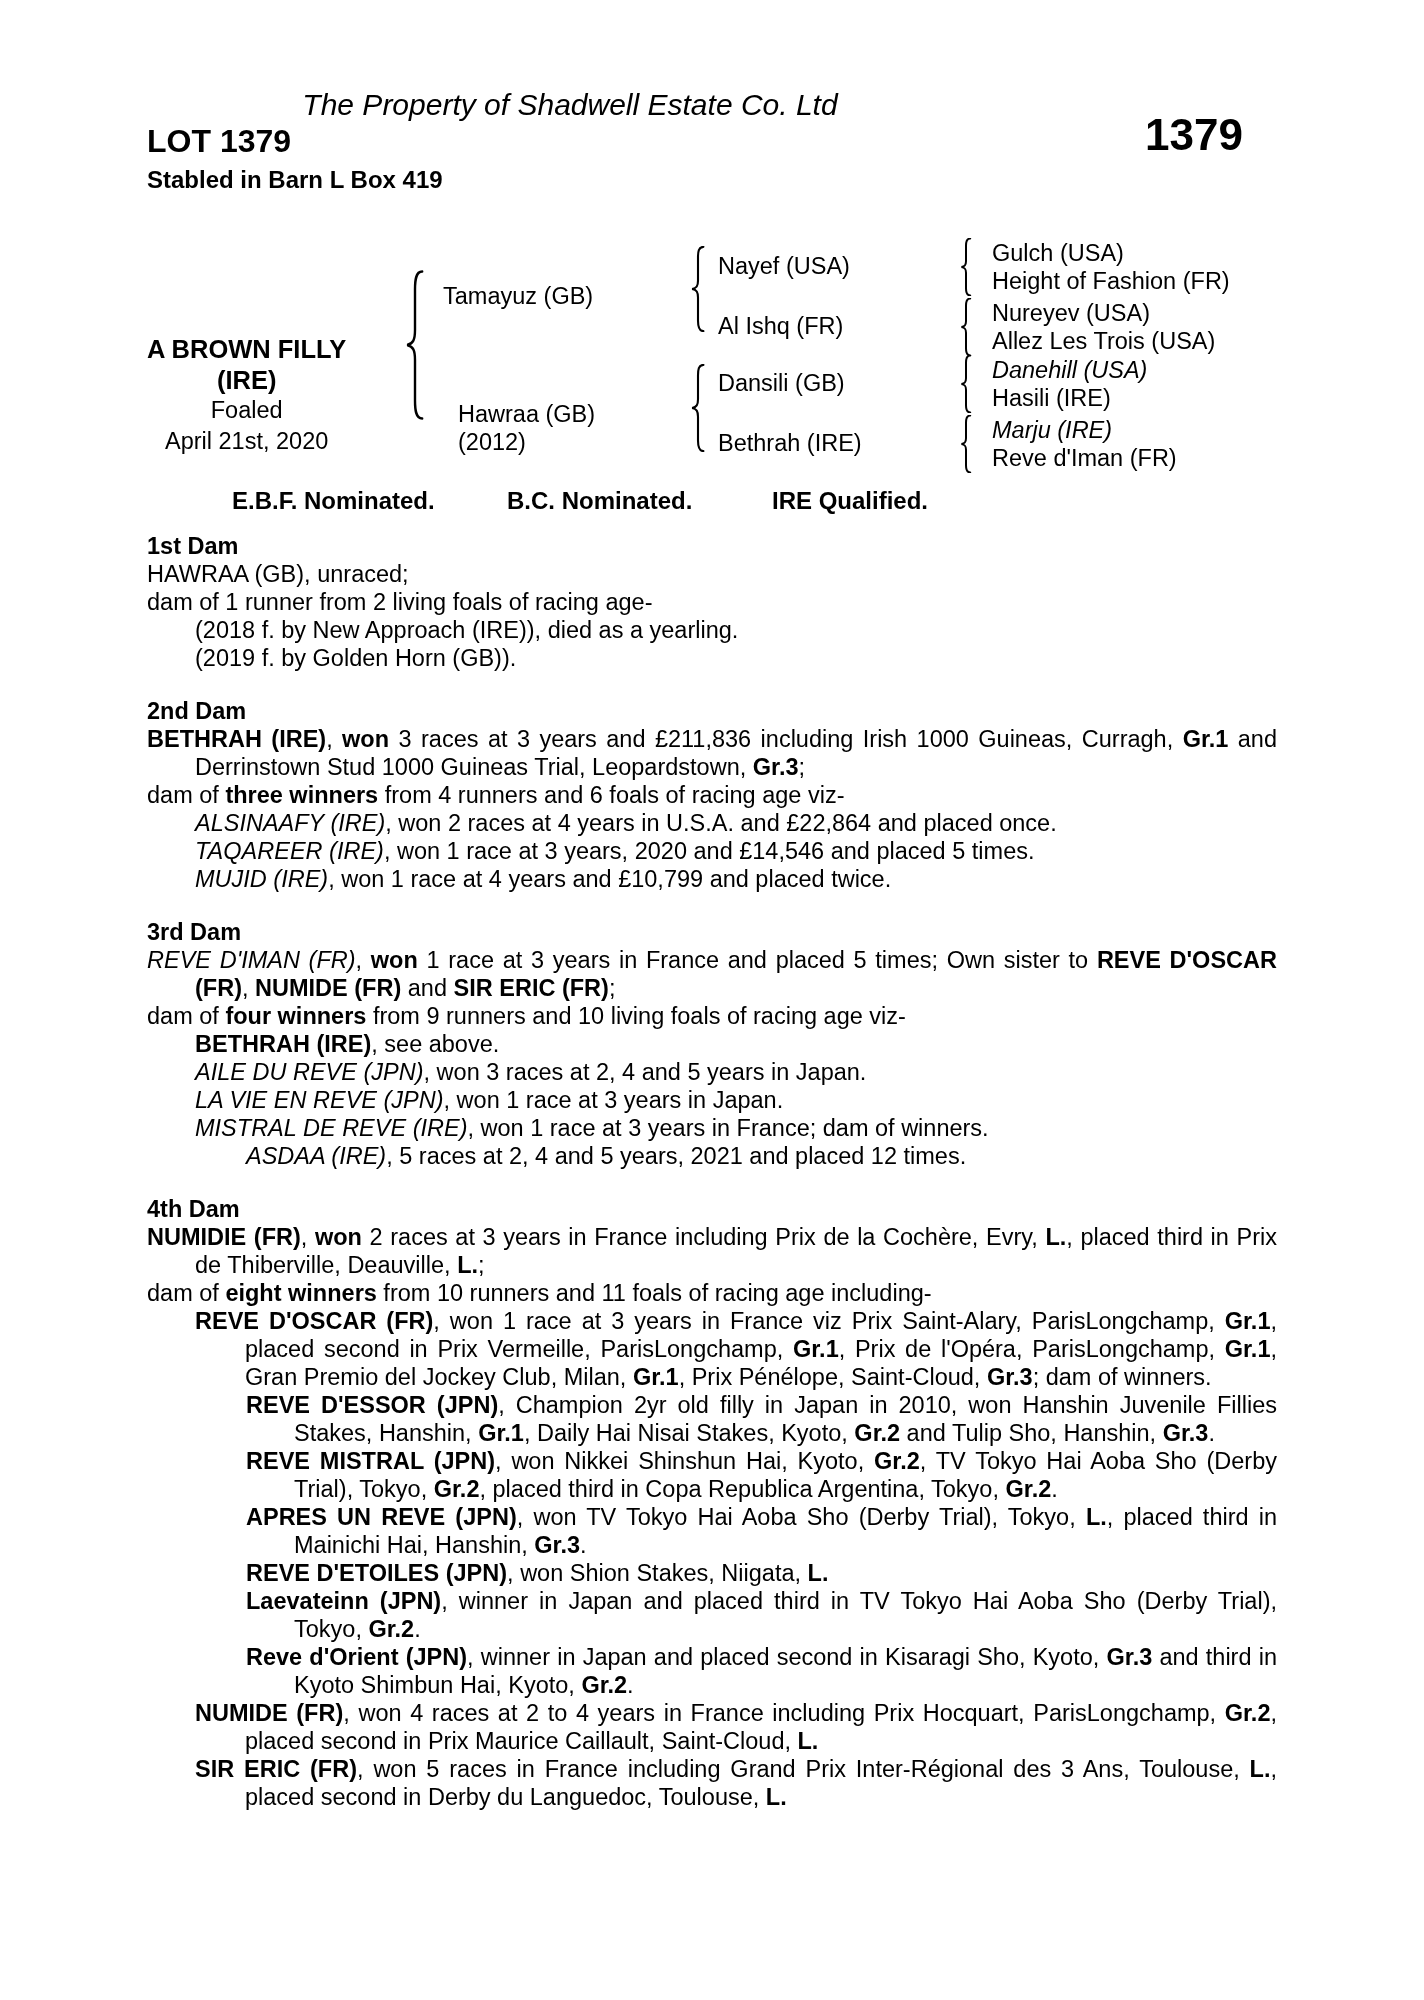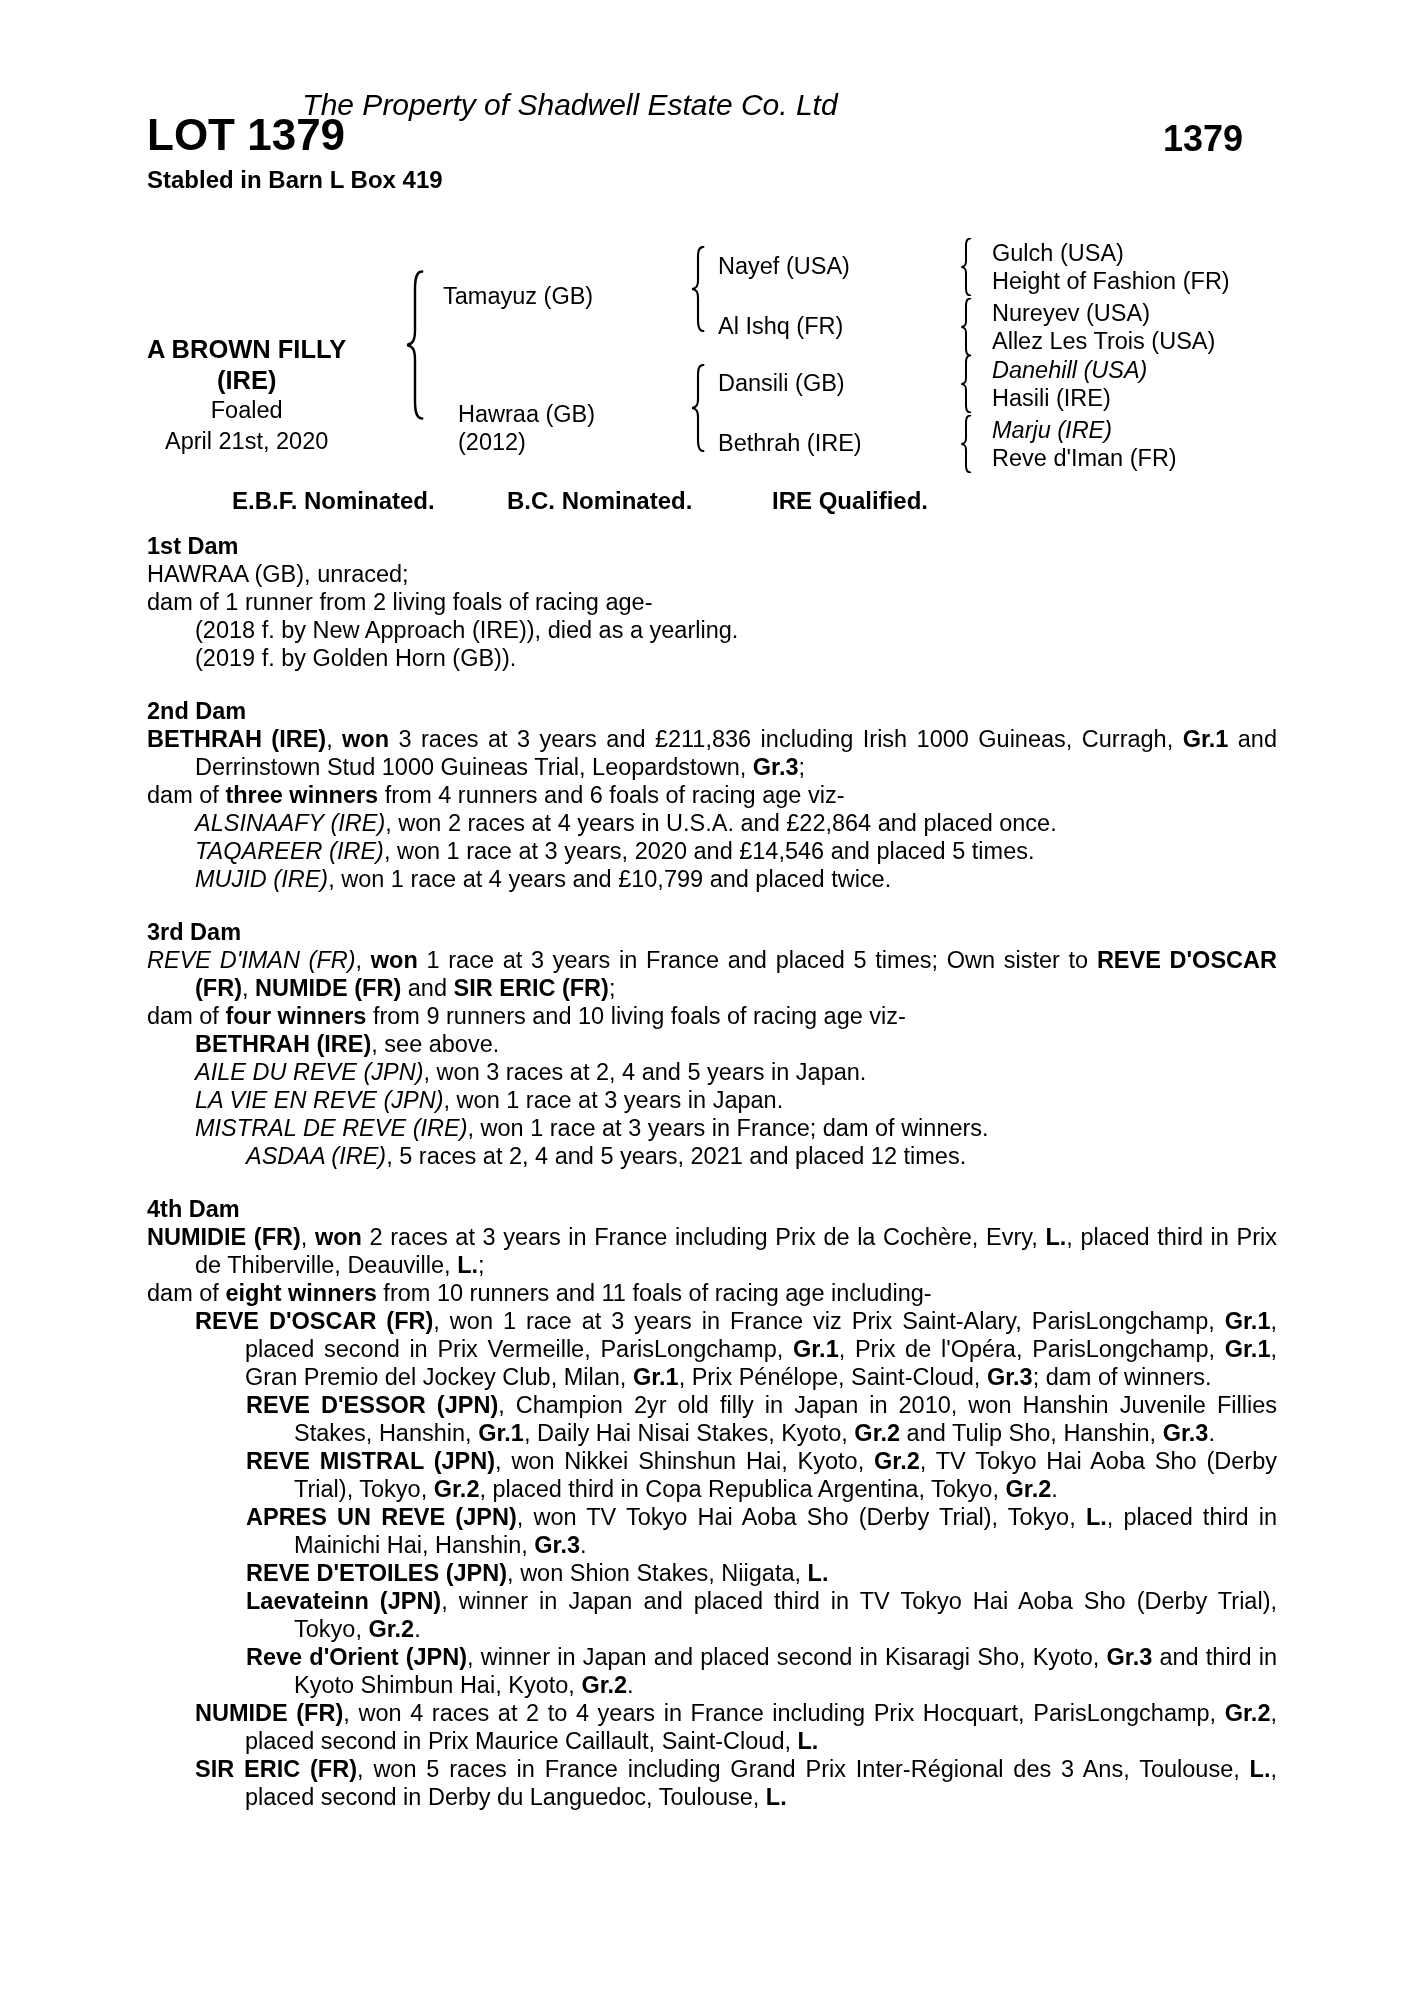--- a/index.html
+++ b/index.html
@@ -12,25 +12,25 @@
     font-family:"Liberation Sans","DejaVu Sans",sans-serif;
     overflow:hidden;
   }
   .content{
     position:absolute;left:147px;top:0;width:1130px;
   }
   
   .header{position:relative;height:64px;margin-top:93px;}
   .lot-label{
     position:absolute;left:0;bottom:0;
-    font-size:44px;font-weight:bold;letter-spacing:0;line-height:1;
+    font-size:32px;font-weight:bold;letter-spacing:0;line-height:1;
   }
   .lot-number{
     position:absolute;right:34px;bottom:0;
-    font-size:36px;font-weight:bold;line-height:1;
+    font-size:44px;font-weight:bold;line-height:1;
   }
   .consignor{
     position:absolute;left:123px;top:-4px;width:600px;
     text-align:center;font-style:italic;font-size:30px;line-height:32px;
   }
   .stabled{
     margin-top:9px;font-size:24px;font-weight:bold;
   }
   
   .pedigree{position:relative;height:282px;margin-top:44px;font-size:23.5px;}

